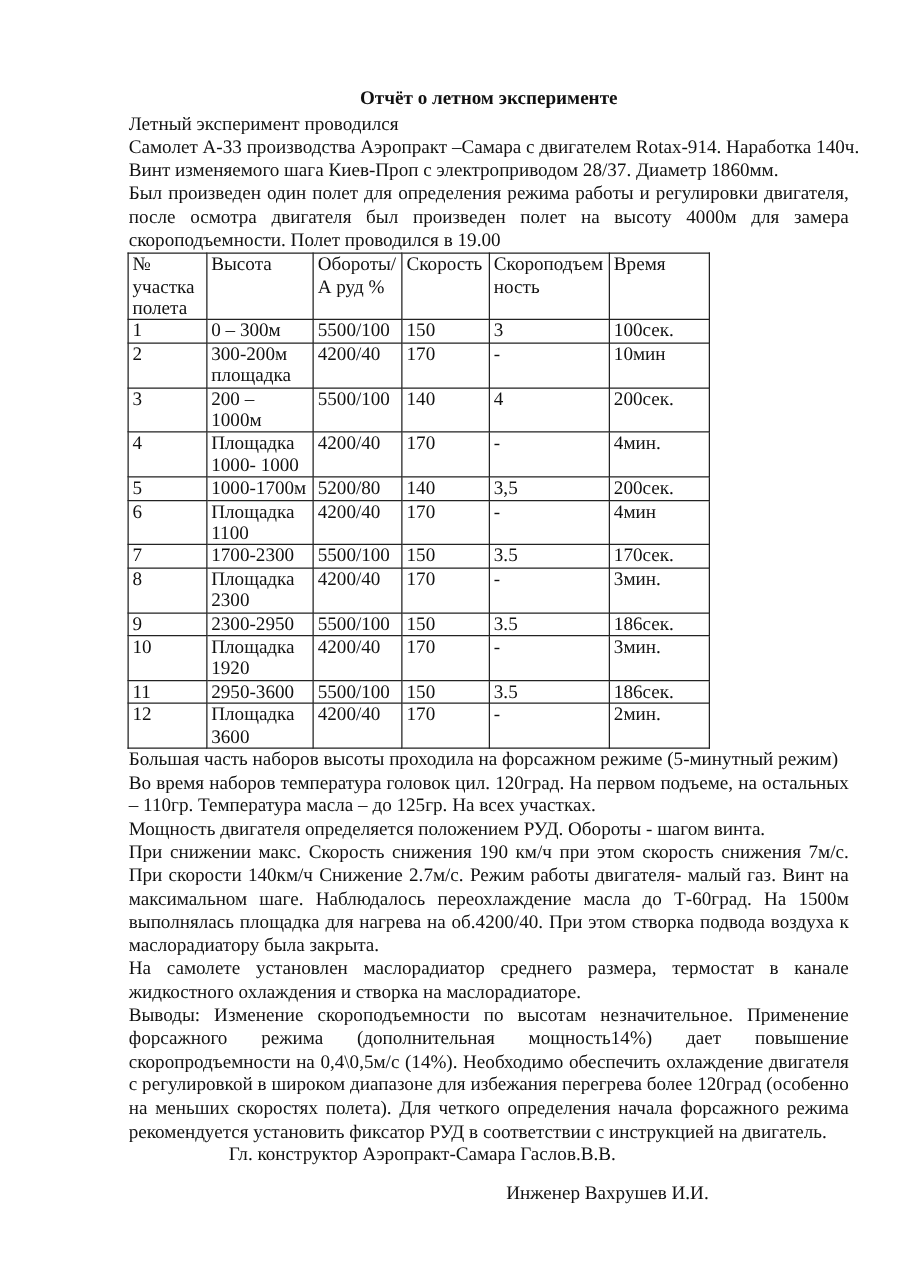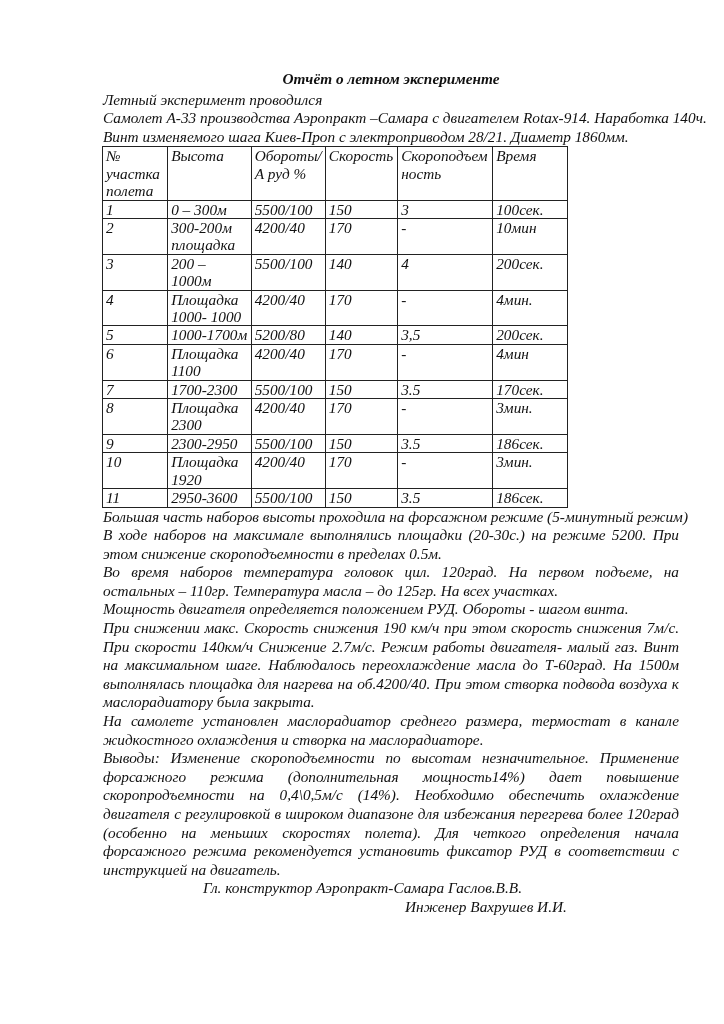--- a/index.html
+++ b/index.html
@@ -1,39 +1,40 @@
 <!DOCTYPE html>
 <html><head>
   <meta charset="utf-8">
   <style>
     html, body { margin: 0; padding: 0; background: #ffffff; }
     body { width: 724px; height: 1024px; position: relative; overflow: hidden;
       font-family: "Liberation Serif", "DejaVu Serif", serif; color: #111; }
     .page { position: absolute; left: 103px; top: 70px; width: 576px;
-      font-size: 15.3px; line-height: 18.6px; font-style: italic; }
+      font-size: 15.3px; line-height: 18.6px; }
     .title { text-align: center; font-weight: bold; margin: 0 0 2px 0; }
     .line { margin: 0; white-space: nowrap; }
     .just { text-align: justify; margin: 0; }
     table.data { border-collapse: collapse; width: 466px; margin-left: -1px;
       font-size: 15.3px; line-height: 17.4px; }
     table.data td { border: 1px solid #222; vertical-align: top; padding: 0 3px 0 3px; }
     col.c1 { width: 78px; } col.c2 { width: 112px; } col.c3 { width: 74px; }
     col.c4 { width: 75px; } col.c5 { width: 100px; } col.c6 { width: 138px; }
-    .sig1 { margin: 0 0 0 100px; white-space: nowrap; }
-    .sig2 { margin: 0 0 0 302px; white-space: nowrap; }
+    .sig1 { margin: 0 0 0 80px; white-space: nowrap; }
+    .sig2 { margin: 12px 0 0 302px; white-space: nowrap; }
   </style>
 </head>
 <body>
 
 <div class="page">
   <p class="title">Отчёт о летном эксперименте</p>
 
   <p class="line">Летный эксперимент проводился</p>
   <p class="line">Самолет А-33 производства Аэропракт –Самара с двигателем  Rotax-914. Наработка 140ч.</p>
-  <p class="line">Винт изменяемого шага Киев-Проп с электроприводом 28/21. Диаметр 1860мм.</p>
+  <p class="line">Винт изменяемого шага Киев-Проп с электроприводом 28/37. Диаметр 1860мм.</p>
+  <p class="just">Был произведен один полет для определения режима работы и регулировки двигателя, после осмотра двигателя был произведен полет на высоту 4000м для замера скороподъемности. Полет проводился в 19.00</p>
 
   <table class="data">
     <colgroup>
         <col class="c1">
         <col class="c2">
         <col class="c3">
         <col class="c4">
         <col class="c5">
         <col class="c6">
       </colgroup>
@@ -127,25 +128,32 @@
           <td>3мин.</td>
         </tr>
       <tr>
           <td>11</td>
           <td>2950-3600</td>
           <td>5500/100</td>
           <td>150</td>
           <td>3.5</td>
           <td>186сек.</td>
         </tr>
+      <tr>
+          <td>12</td>
+          <td>Площадка 3600</td>
+          <td>4200/40</td>
+          <td>170</td>
+          <td>-</td>
+          <td>2мин.</td>
+        </tr>
     </tbody>
   </table>
 
   <p class="line">Большая часть наборов высоты проходила на форсажном режиме (5-минутный режим)</p>
-  <p class="just">В ходе наборов на максимале выполнялись площадки (20-30с.) на режиме 5200. При этом снижение скороподъемности в пределах 0.5м.</p>
   <p class="just">Во время наборов температура головок цил. 120град. На первом подъеме, на остальных – 110гр. Температура масла – до 125гр. На всех участках.</p>
   <p class="line">Мощность двигателя определяется положением РУД. Обороты - шагом винта.</p>
   <p class="just">При снижении макс. Скорость снижения 190 км/ч при этом скорость снижения 7м/с. При скорости 140км/ч Снижение 2.7м/с. Режим работы двигателя- малый газ. Винт на максимальном шаге. Наблюдалось переохлаждение масла до Т-60град. На 1500м выполнялась площадка для нагрева на об.4200/40. При этом створка подвода воздуха к маслорадиатору была закрыта.</p>
   <p class="just">На самолете установлен маслорадиатор среднего размера, термостат в канале жидкостного охлаждения и створка на маслорадиаторе.</p>
   <p class="just">Выводы: Изменение скороподъемности по высотам незначительное. Применение форсажного режима (дополнительная мощность14%) дает повышение скоропродъемности на 0,4\0,5м/с (14%). Необходимо обеспечить охлаждение двигателя с регулировкой в широком диапазоне для избежания перегрева более 120град (особенно на меньших скоростях полета). Для четкого определения начала форсажного режима рекомендуется установить фиксатор РУД в соответствии с инструкцией на двигатель.</p>
 
   <p class="sig1">Гл. конструктор Аэропракт-Самара  Гаслов.В.В.</p>
   <p class="sig2">Инженер Вахрушев И.И.</p>
 </div>
 

